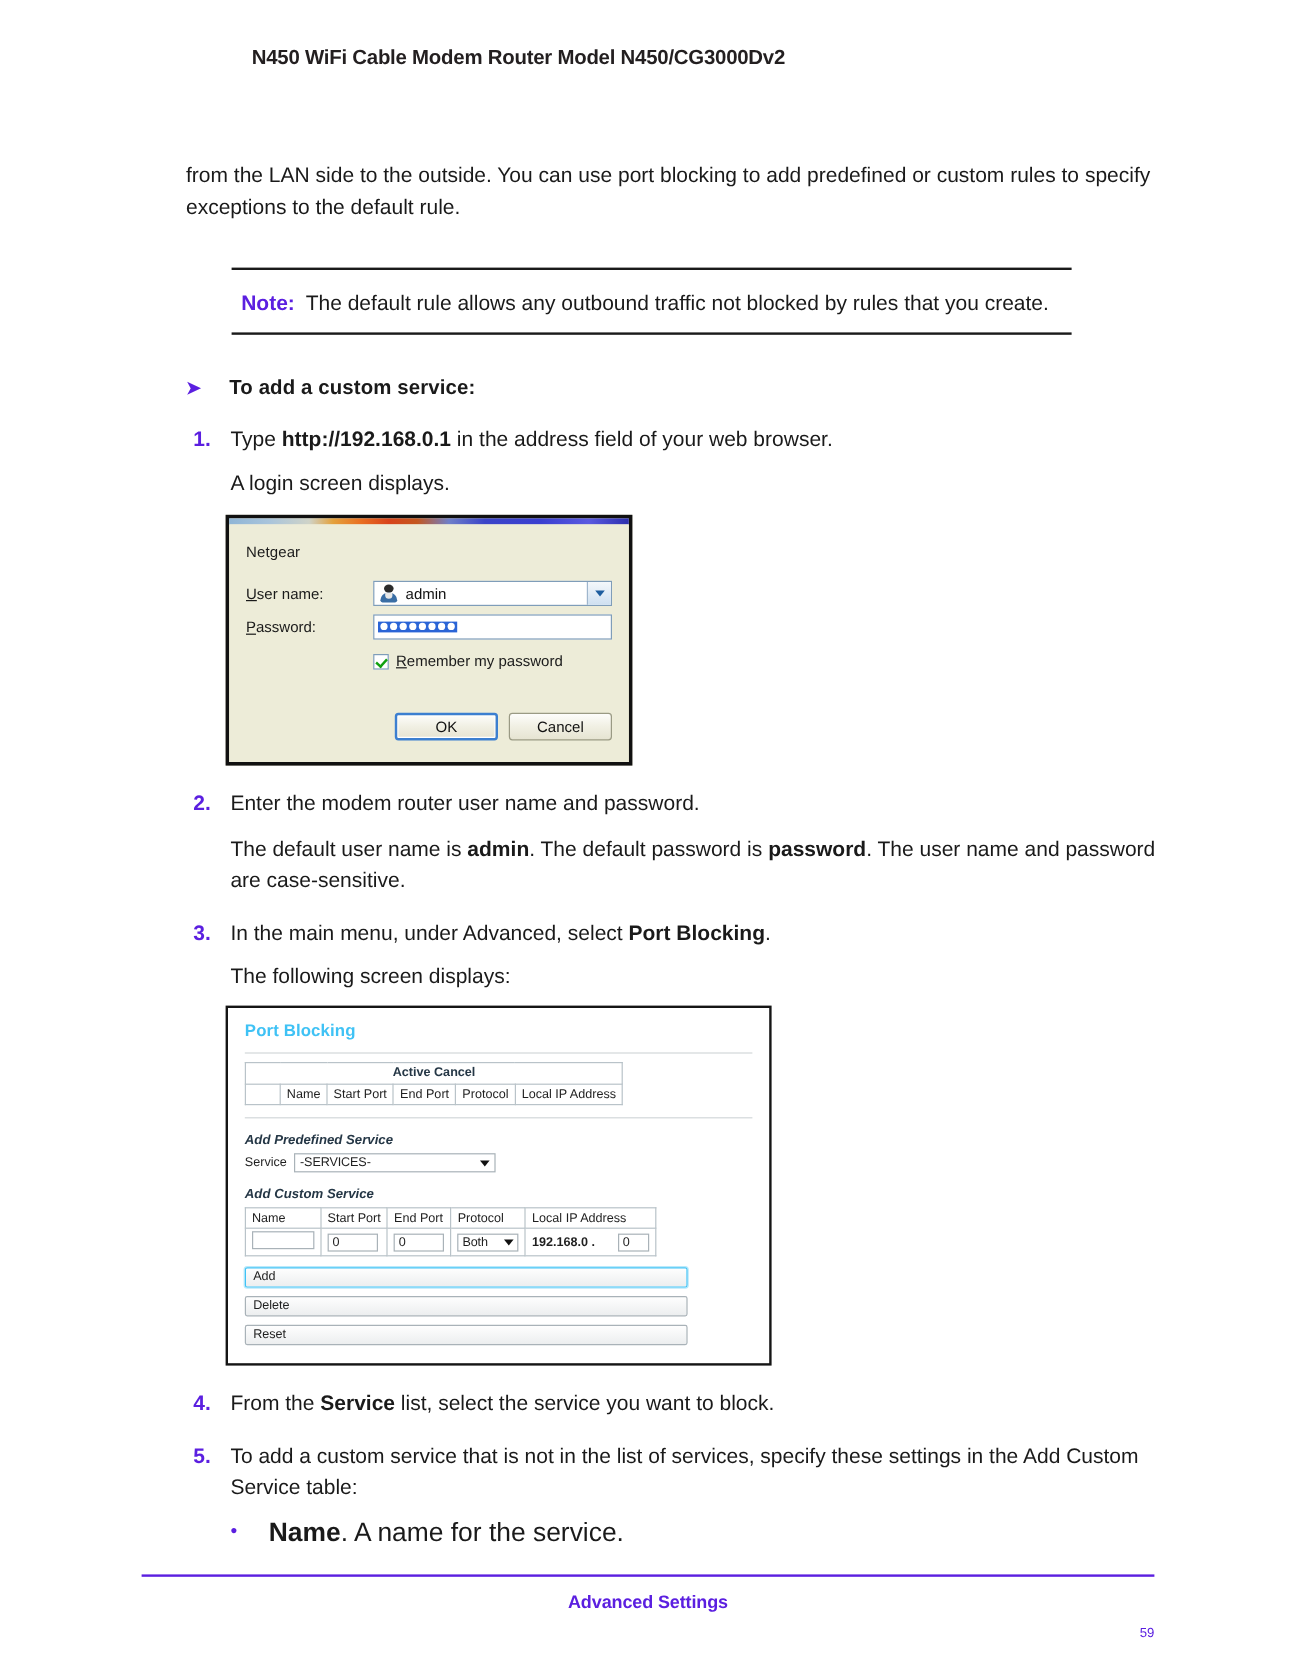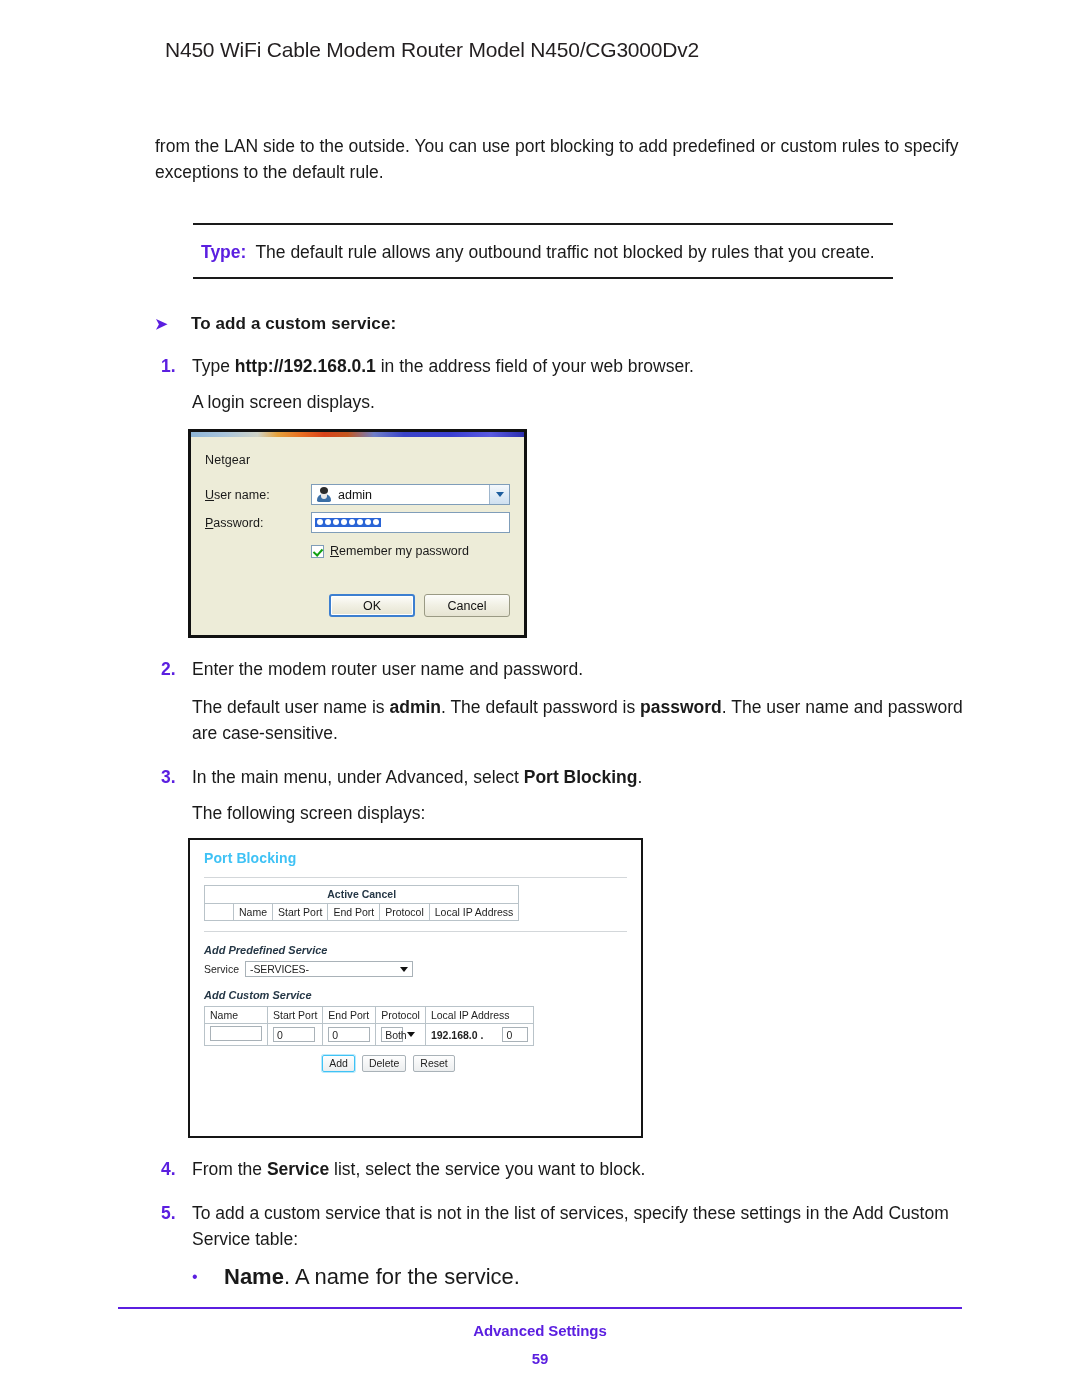--- a/index.html
+++ b/index.html
@@ -24,22 +24,22 @@
     box-sizing: border-box;
   }
 
   
   .running-head {
     position: absolute;
     top: 38px;
     left: 0;
     width: 864px;
     text-align: center;
-    font-size: 21px;
-    font-weight: normal;
+    font-size: 17px;
+    font-weight: bold;
     letter-spacing: -0.2px;
     color: #231f20;
   }
 
   
   .content {
     position: absolute;
     top: 133px;
     left: 155px;
     width: 810px;
@@ -433,38 +433,39 @@
     align-items: center;
     padding: 0 3px;
     font-size: 10.5px;
     color: #1f1f1f;
   }
   .rinput.w-name  { width: 52px; }
   .rinput.w-port  { width: 42px; }
   .rinput.w-ipend { width: 26px; }
 
   .rsel.small {
-    width: 22px;
+    width: 51px;
     height: 15px;
     padding: 0 3px;
   }
   .ipcell {
     display: flex;
     align-items: center;
     gap: 19px;
     font-size: 10.5px;
   }
   .ipprefix { font-weight: bold; color: #1f1f1f; }
 
   .rbtn-row {
     display: flex;
     gap: 7px;
     justify-content: center;
     margin-top: 9px;
     padding-right: 54px;
+    flex-direction: column;
   }
   .rbtn {
     font-size: 10.5px;
     color: #1f1f1f;
     background: linear-gradient(to bottom, #fefefe, #eceeef);
     border: 1px solid #a9b2b8;
     padding: 1px 6px 2px 6px;
     border-radius: 2px;
   }
   .rbtn.focused {
@@ -485,42 +486,42 @@
     margin-bottom: 13px;
   }
   .footer-title {
     text-align: center;
     color: #5b1fe0;
     font-weight: bold;
     font-size: 15px;
     letter-spacing: -0.1px;
   }
   .footer-page {
-    text-align: center;
+    text-align: right;
     color: #5b1fe0;
-    font-weight: bold;
-    font-size: 15px;
+    font-weight: normal;
+    font-size: 11px;
     margin-top: 11px;
   }
 </style>
 </head>
 <body>
 
 <div class="page">
 
   <div class="running-head">N450 WiFi Cable Modem Router Model N450/CG3000Dv2</div>
 
   <div class="content">
 
     <p class="body-text">from the LAN side to the outside. You can use port blocking to add predefined or custom rules to specify exceptions to the default rule.</p>
 
     <div class="note-wrap">
       <div class="note-rule"></div>
       <div class="note-body">
-        <span class="note-label">Type:</span>
+        <span class="note-label">Note:</span>
         <span class="note-text">The default rule allows any outbound traffic not blocked by rules that you create.</span>
       </div>
       <div class="note-rule"></div>
     </div>
 
     <div class="proc-heading">
       <span class="proc-arrow">➤</span>
       <span class="proc-heading-text">To add a custom service:</span>
     </div>
 

